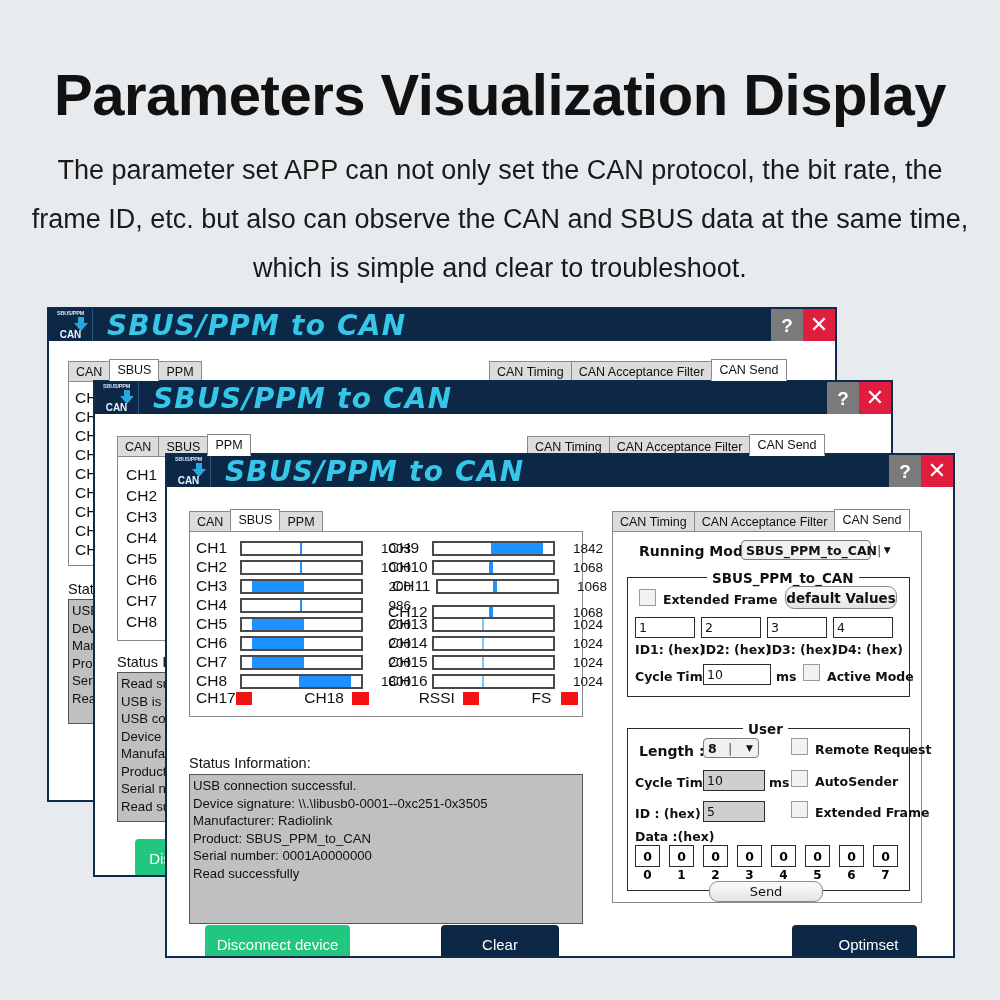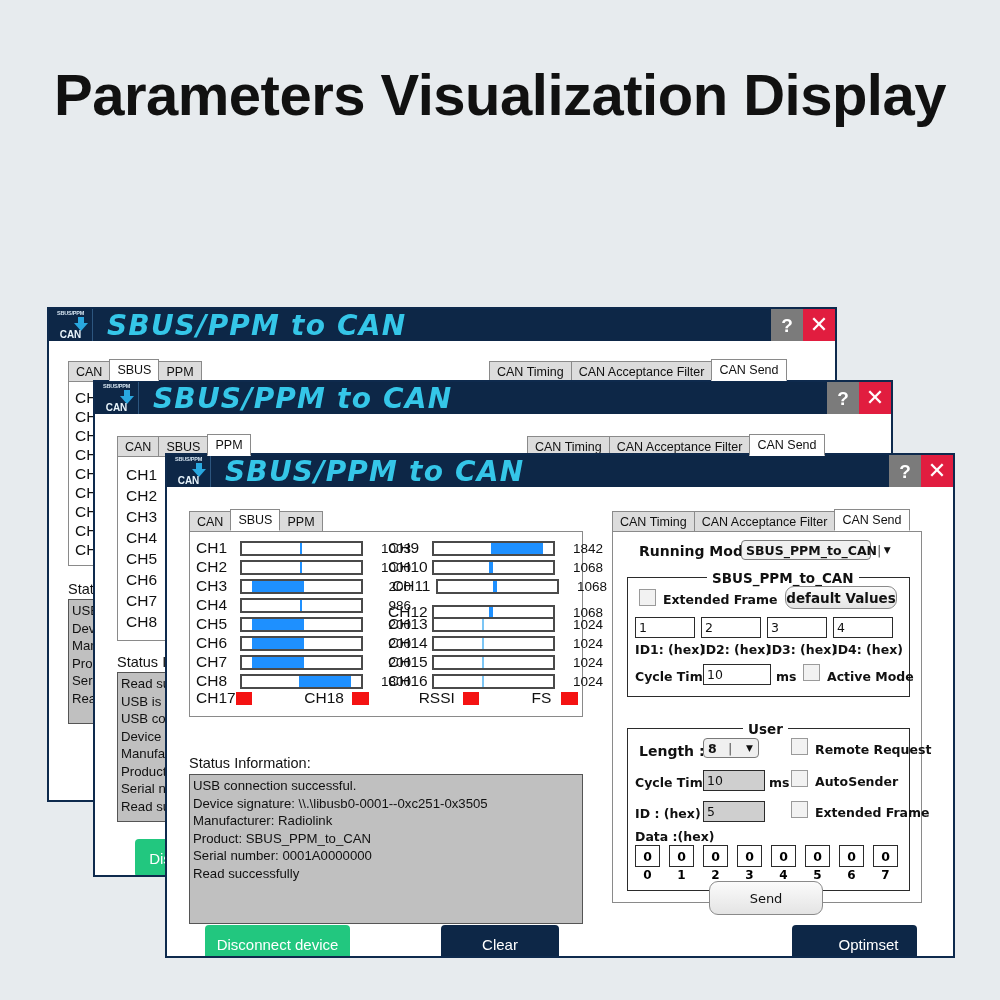--- a/index.html
+++ b/index.html
@@ -150,20 +150,21 @@
     font-family:"DejaVu Sans", sans-serif;
   }
   .dataidx { position:absolute; width:25px; text-align:center; font-size:12px; font-weight:bold;
     font-family:"DejaVu Sans", sans-serif;}
 </style>
 </head>
 <body>
 
 <div id="header">
   <div id="page-title">Parameters Visualization Display</div>
+  <div id="subtitle">The parameter set APP can not only set the CAN protocol, the bit rate, the frame ID, etc. but also can observe the CAN and SBUS data at the same time, which is simple and clear to troubleshoot.</div>
 </div>
 
 <div class="win" id="win-back" style="left:47px; top:307px; width:790px; height:495px;">
   <div class="titlebar">
     <div class="app-icon">
       <div class="ic-top">SBUS/PPM</div>
       <div class="ic-arrow">
         <svg width="20" height="14" viewBox="0 0 20 14">
             <path d="M7 0 h6 v6 h4 l-7 8 l-7 -8 h4 z" fill="#29a8e0"></path>
           </svg>
@@ -582,20 +583,20 @@
           <div class="databox" style="left: 158px; top: 313px;">0</div>
           <div class="dataidx" style="left: 158px; top: 336px;">4</div>
           <div class="databox" style="left: 192px; top: 313px;">0</div>
           <div class="dataidx" style="left: 192px; top: 336px;">5</div>
           <div class="databox" style="left: 226px; top: 313px;">0</div>
           <div class="dataidx" style="left: 226px; top: 336px;">6</div>
           <div class="databox" style="left: 260px; top: 313px;">0</div>
           <div class="dataidx" style="left: 260px; top: 336px;">7</div>
         </div>
 
-      <div class="pillbtn plain" style="left:96px; top:349px; width:114px; height:34px;">Send</div>
+      <div class="pillbtn plain" style="left:96px; top:349px; width:114px; height:21px;">Send</div>
     </div>
 
     <div class="btn green" style="left:38px; top:438px; width:145px; height:38px;">Disconnect device</div>
     <div class="btn navy" style="left:274px; top:438px; width:118px; height:38px;">Clear</div>
     <div class="btn navy" style="left:625px; top:438px; width:125px; height:38px;padding-left:28px;">Optimset</div>
   </div>
 </div>
 
 </body></html>

